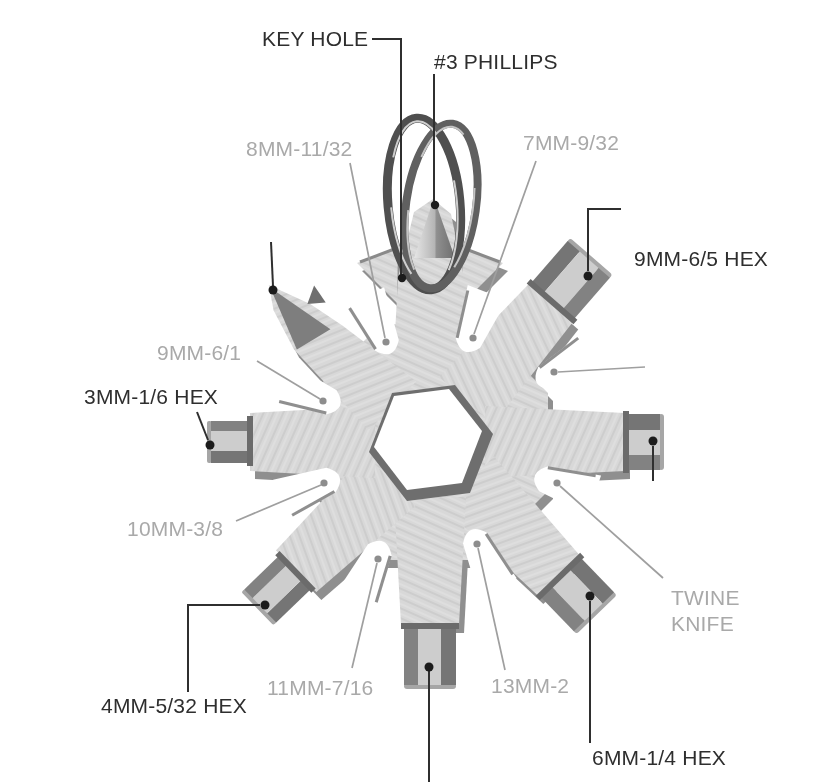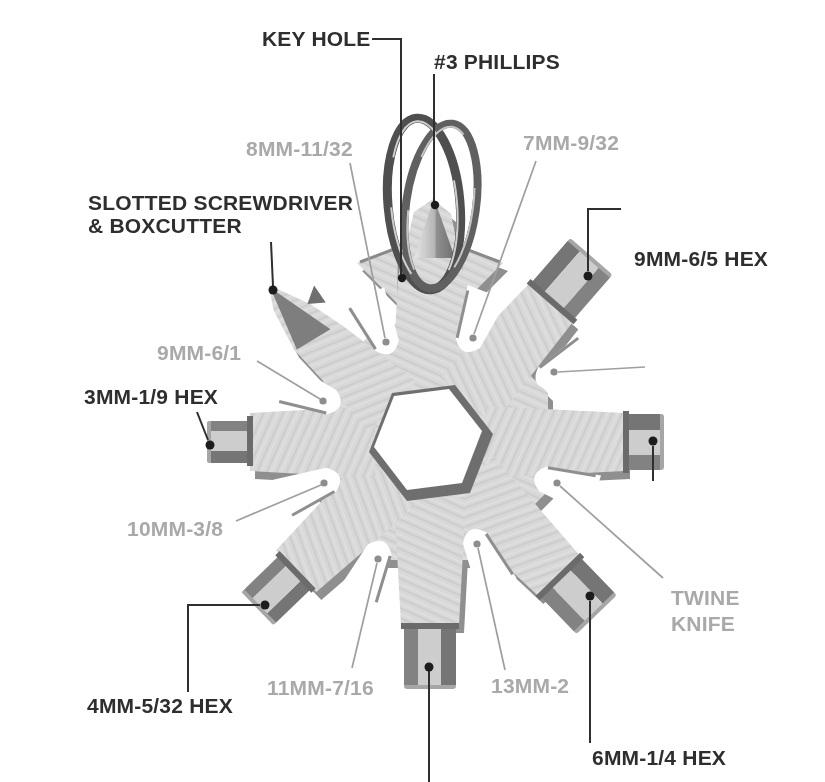--- a/index.html
+++ b/index.html
@@ -1,17 +1,17 @@
 <!DOCTYPE html>
 <html><head>
 <meta charset="utf-8">
 <style>
   html,body{margin:0;padding:0;background:#ffffff;}
   #stage{position:relative;width:818px;height:782px;background:#ffffff;overflow:hidden;
-         font-family:"Liberation Sans",sans-serif;font-weight:bold;}
+         font-family:"Liberation Sans",sans-serif;}
   #art{position:absolute;left:0;top:0;}
   .lbl{position:absolute;font-size:21px;line-height:23px;letter-spacing:.2px;
        color:#2e2e2e;white-space:nowrap;}
   .lbl.gray{color:#a9a9a9;}
   .lbl span{display:block;}
 </style>
 </head>
 <body>
 
 <div id="stage">
@@ -184,47 +184,43 @@
         <circle cx="477" cy="544" r="3.6"></circle>
   </g>
 </svg>
 
 <div class="lbl" style="left:262px;top:27px">
       <span>KEY HOLE</span>
     </div>
 <div class="lbl" style="left:434px;top:50px">
       <span>#3 PHILLIPS</span>
     </div>
-<div class="lbl" style="left:88px;top:191px">
-  <span>SLOTTED SCREWDRIVER</span>
-  <span>&amp; BOXCUTTER</span>
-</div>
 <div class="lbl gray" style="left:246px;top:137px">
       <span>8MM-11/32</span>
     </div>
 <div class="lbl gray" style="left:523px;top:131px">
       <span>7MM-9/32</span>
     </div>
 <div class="lbl" style="left:634px;top:247px">
       <span>9MM-6/5 HEX</span>
     </div>
 <div class="lbl gray" style="left:157px;top:341px">
       <span>9MM-6/1</span>
     </div>
 <div class="lbl" style="left:84px;top:385px">
-      <span>3MM-1/9 HEX</span>
+      <span>3MM-1/6 HEX</span>
     </div>
 <div class="lbl gray" style="left:127px;top:517px">
       <span>10MM-3/8</span>
     </div>
 <div class="lbl gray" style="left:671px;top:585px;line-height:26px">
   <span>TWINE</span>
   <span>KNIFE</span>
 </div>
-<div class="lbl" style="left:87px;top:694px">
+<div class="lbl" style="left:101px;top:694px">
       <span>4MM-5/32 HEX</span>
     </div>
 <div class="lbl gray" style="left:267px;top:676px">
       <span>11MM-7/16</span>
     </div>
 <div class="lbl gray" style="left:491px;top:674px">
       <span>13MM-2</span>
     </div>
 <div class="lbl" style="left:592px;top:746px">
       <span>6MM-1/4 HEX</span>

